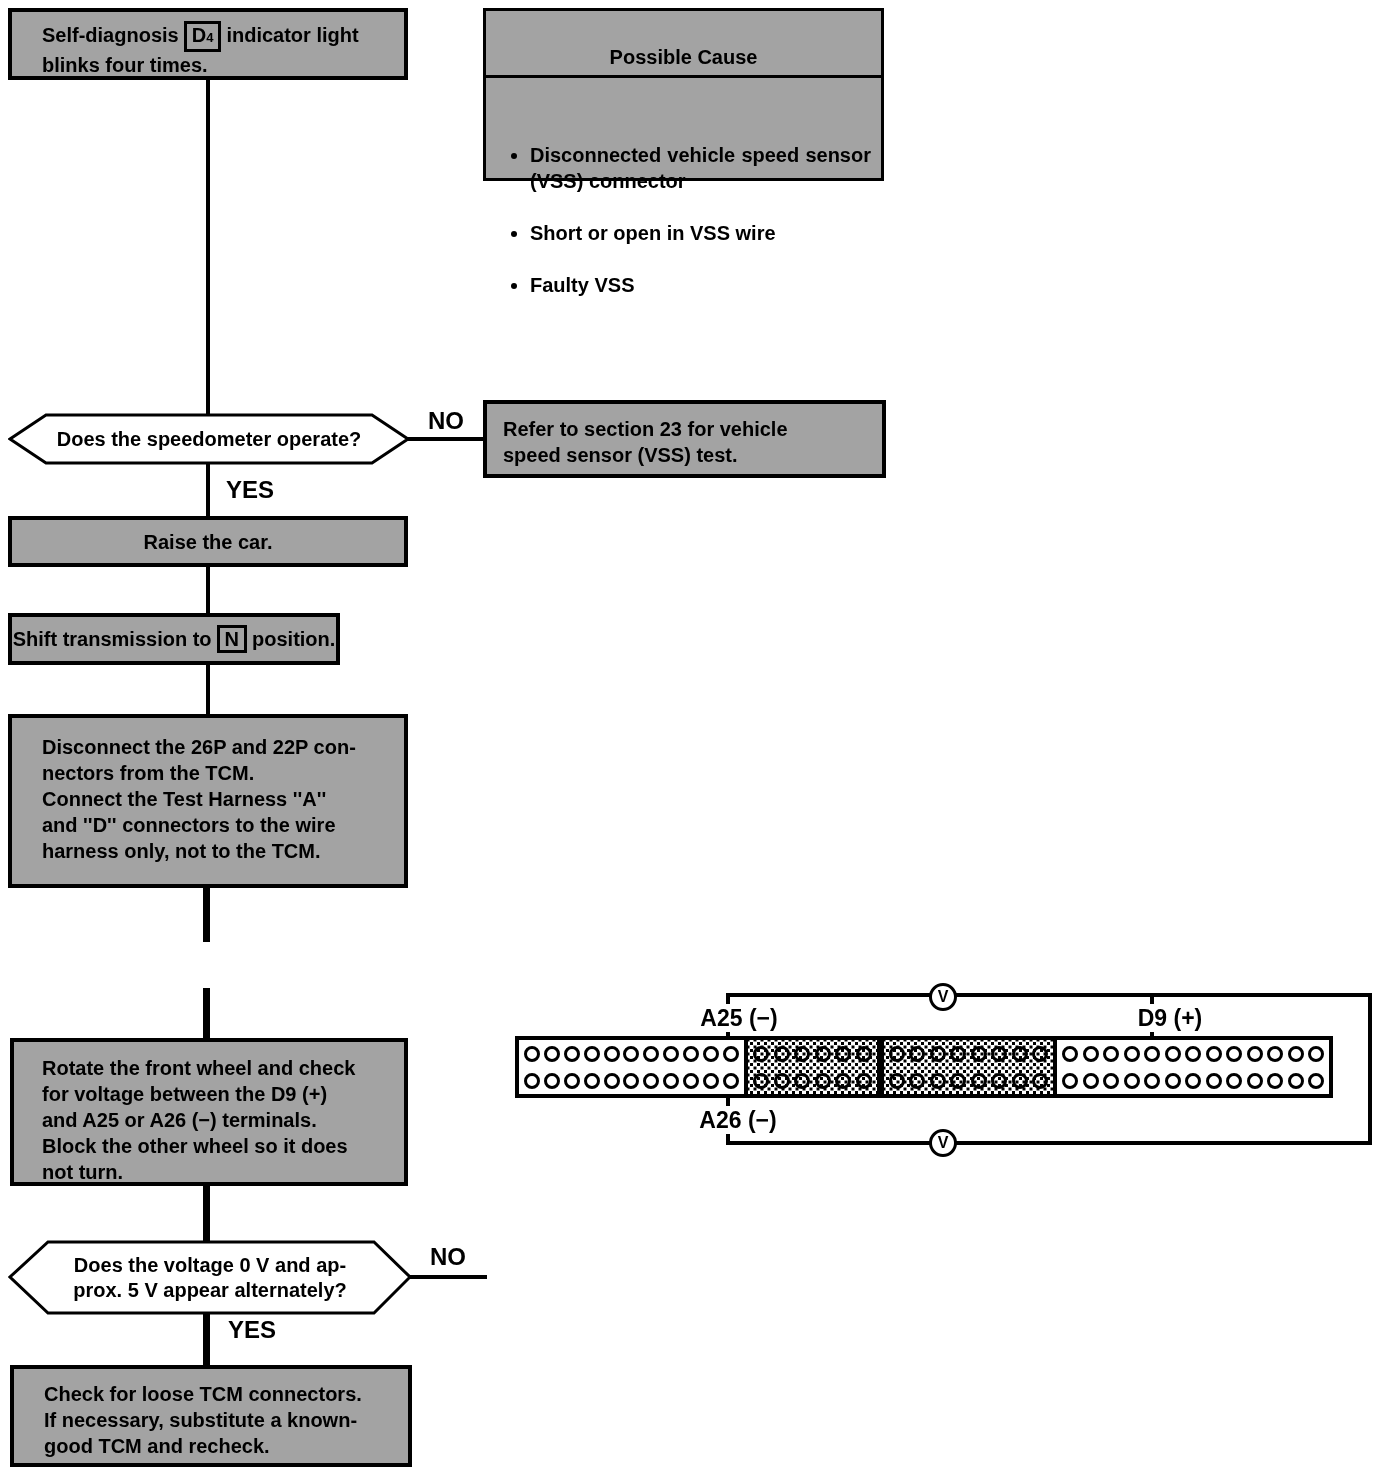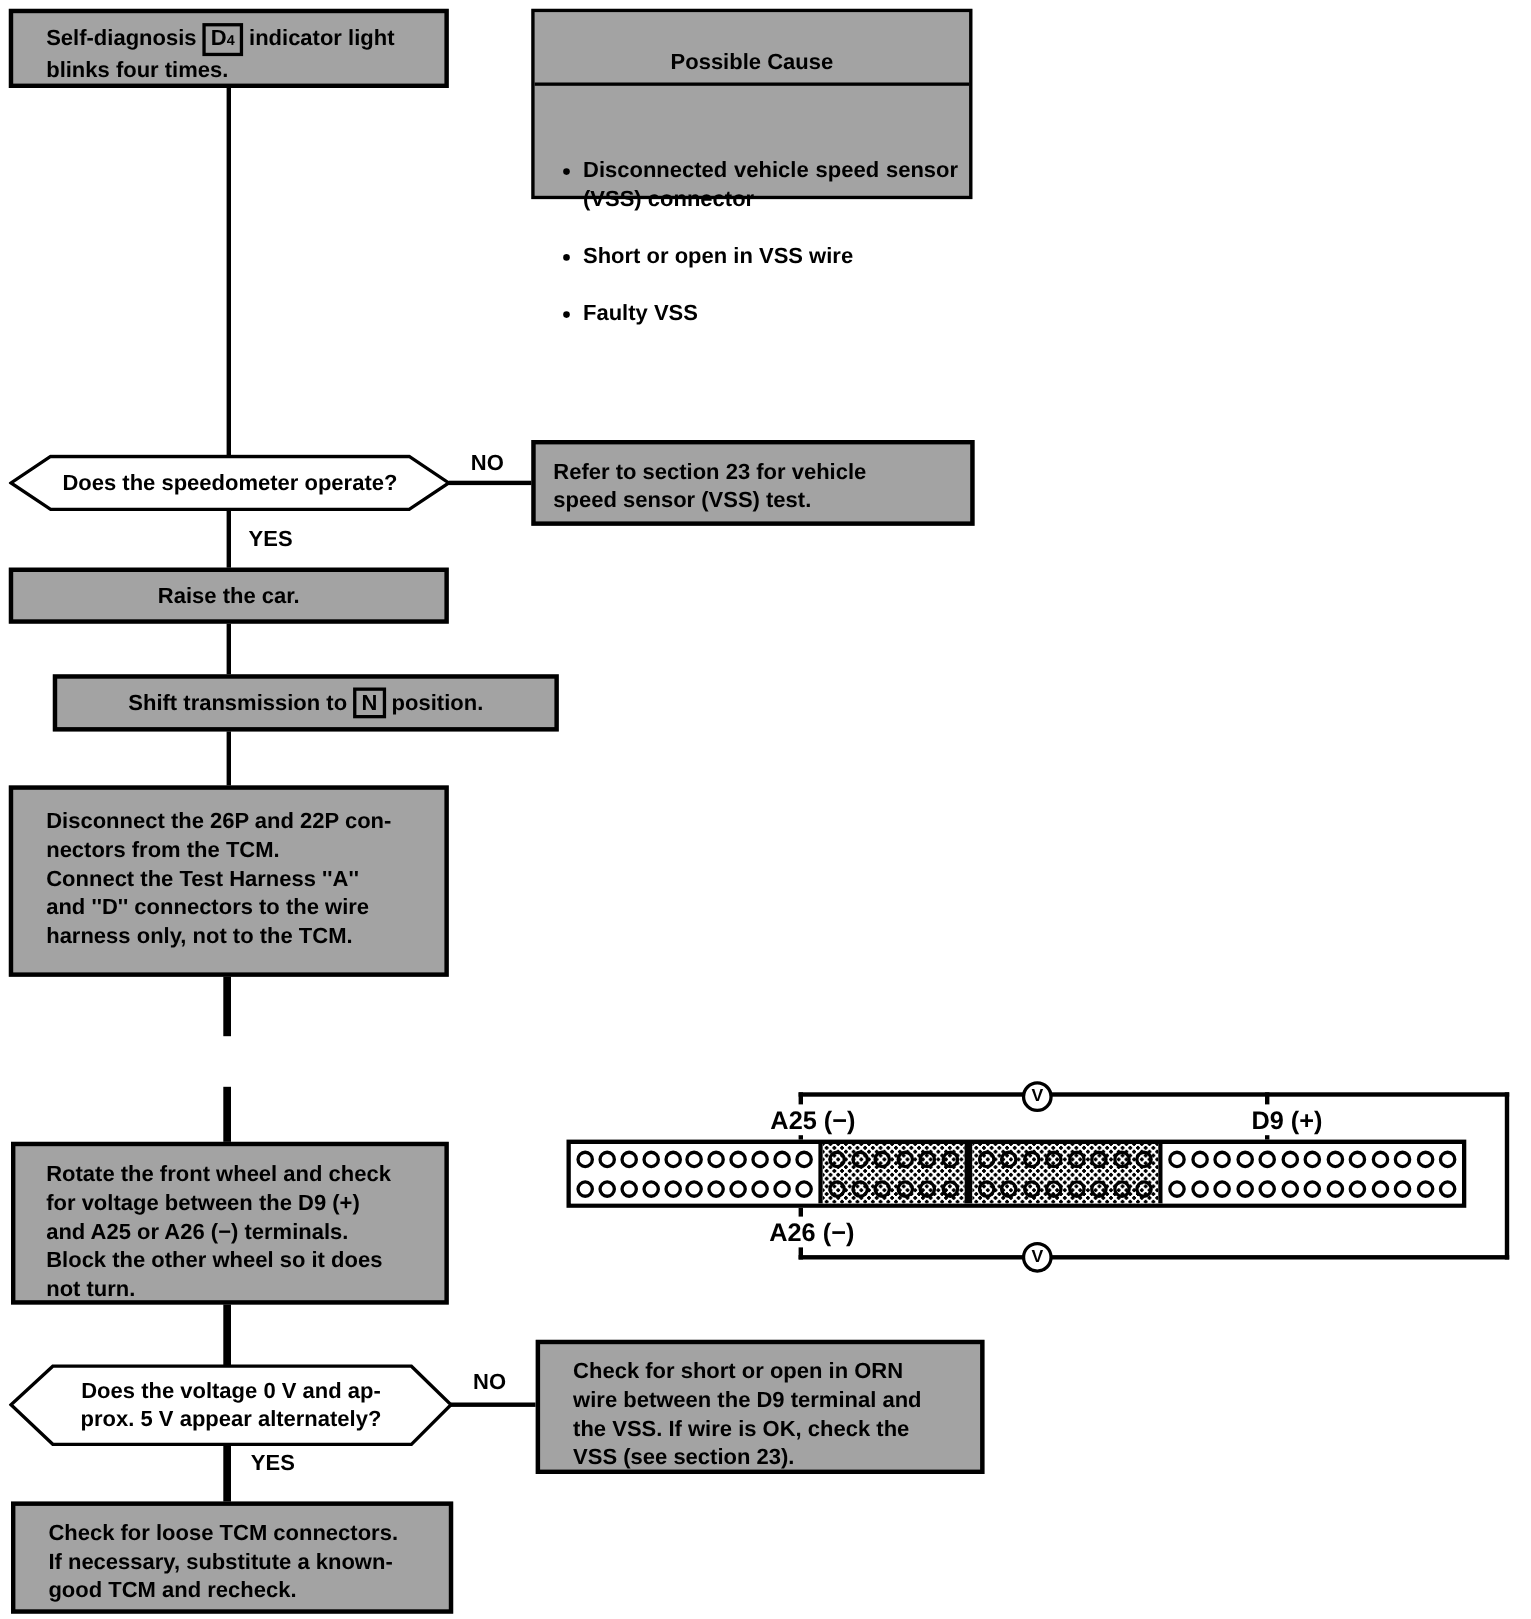--- a/index.html
+++ b/index.html
@@ -2,21 +2,21 @@
 <html><head>
 <meta charset="utf-8">
 <style>
   html,body{margin:0;padding:0;background:#fff;}
   #page{position:relative;width:1392px;height:1472px;background:#fff;color:#000;
         font-family:"Liberation Sans",sans-serif;font-weight:700;overflow:hidden;}
   .box{position:absolute;background:#a3a3a3;border:4px solid #000;box-sizing:border-box;
        font-size:20px;line-height:26px;white-space:pre-line;}
   .center{display:flex;align-items:center;justify-content:center;text-align:left;}
   .vline,.hline{position:absolute;background:#000;}
-  .lbl{position:absolute;font-size:20px;line-height:26px;}
+  .lbl{position:absolute;font-size:24px;line-height:26px;}
   .hex{position:absolute;}
   .hex svg{position:absolute;left:0;top:0;}
   .hex .hex-text{position:absolute;left:0;top:0;width:100%;height:100%;
        display:flex;align-items:center;justify-content:center;text-align:center;
        font-size:20px;line-height:25px;white-space:pre-line;}
   .sym{display:inline-block;border:3px solid #000;padding:0 5px;margin:0 5px;line-height:22px;}
   .sym .s-sub{font-size:13px;}
   
   .cause-title{border-bottom:3px solid #000;text-align:center;padding:7px 0 5px;font-size:20px;}
   .cause-list{margin:12px 0 0;padding-left:44px;}
@@ -78,21 +78,21 @@
   </div>
   <div class="hline" style="left:408px;top:437px;width:77px;height:4px;"></div>
   <div class="lbl" style="left:428px;top:408px;">NO</div>
   <div class="lbl" style="left:226px;top:477px;">YES</div>
 
   <div class="box" style="left:483px;top:400px;width:403px;height:78px;padding:12px 14px 0 16px;">Refer to section 23 for vehicle
 speed sensor (VSS) test.</div>
 
   <div class="box center" style="left:8px;top:516px;width:400px;height:51px;">Raise the car.</div>
 
-  <div class="box center" style="left:8px;top:613px;width:460px;height:52px;white-space:normal;margin-left:40px;">
+  <div class="box center" style="left:8px;top:613px;width:332px;height:52px;white-space:normal;">
     <span>Shift transmission to</span>
       <span class="sym">N</span>
       <span>position.</span>
   </div>
 
   <div class="box" style="left:8px;top:714px;width:400px;height:174px;padding:16px 12px 0 30px;">Disconnect the 26P and 22P con-
 nectors from the TCM.
 Connect the Test Harness ''A''
 and ''D'' connectors to the wire
 harness only, not to the TCM.</div>
@@ -108,24 +108,20 @@
     <svg width="404" height="75" viewBox="0 0 404 75">
       <polygon points="40,2 366,2 402,37 366,73 40,73 2,37" fill="#fff" stroke="#000" stroke-width="3"></polygon>
     </svg>
     <div class="hex-text">Does the voltage 0 V and ap-
 prox. 5 V appear alternately?</div>
   </div>
   <div class="hline" style="left:410px;top:1275px;width:77px;height:4px;"></div>
   <div class="lbl" style="left:430px;top:1244px;">NO</div>
   <div class="lbl" style="left:228px;top:1317px;">YES</div>
 
-  <div class="box" style="left:487px;top:1218px;width:408px;height:122px;padding:12px 12px 0 30px;">Check for short or open in ORN
-wire between the D9 terminal and
-the VSS. If wire is OK, check the
-VSS (see section 23).</div>
 
   <div class="box" style="left:10px;top:1365px;width:402px;height:102px;padding:12px 12px 0 30px;">Check for loose TCM connectors.
 If necessary, substitute a known-
 good TCM and recheck.</div>
 
   <div class="hline" style="left:726px;top:993px;width:646px;height:4px;"></div>
   <div class="vline" style="left:1368px;top:993px;width:4px;height:152px;"></div>
   <div class="hline" style="left:726px;top:1141px;width:646px;height:4px;"></div>
   <div class="vline stub" style="left:726px;top:993px;width:4px;height:52px;"></div>
   <div class="vline stub" style="left:726px;top:1088px;width:4px;height:57px;"></div>

